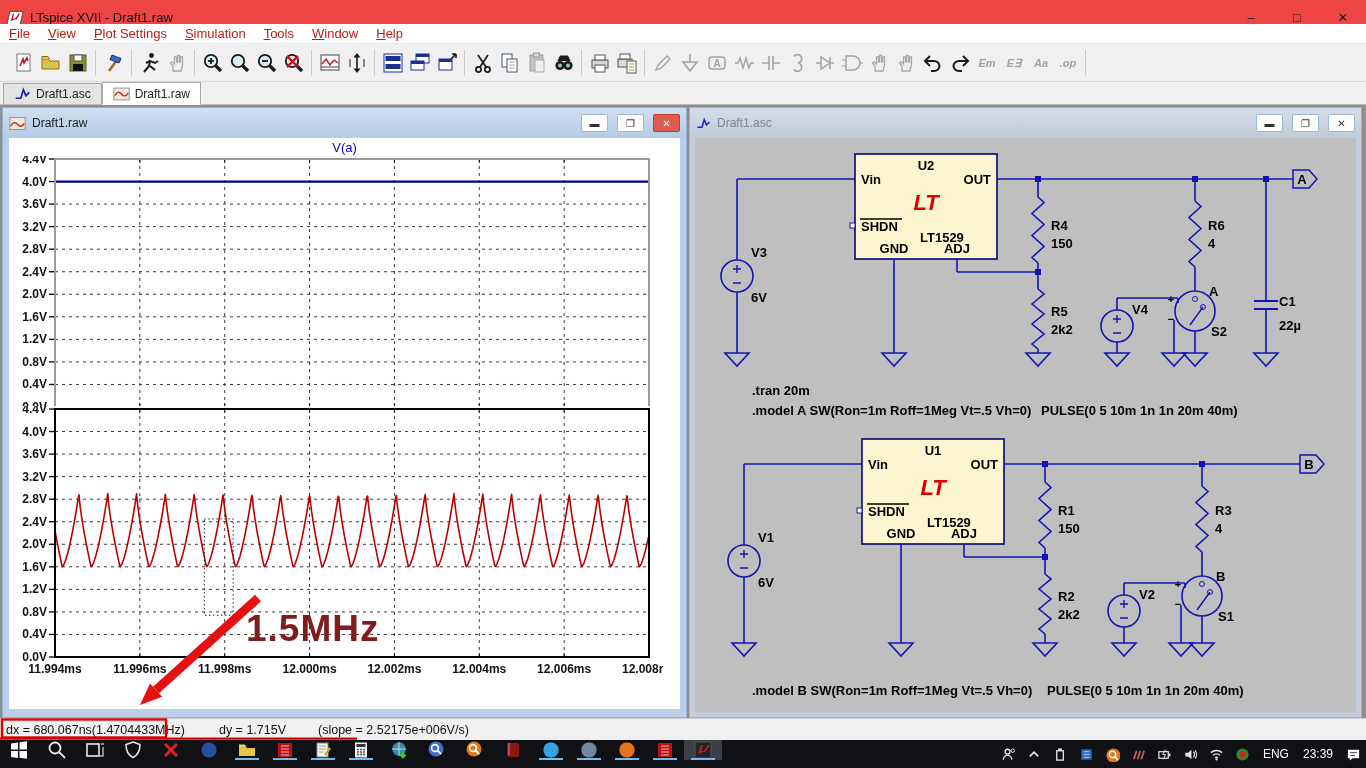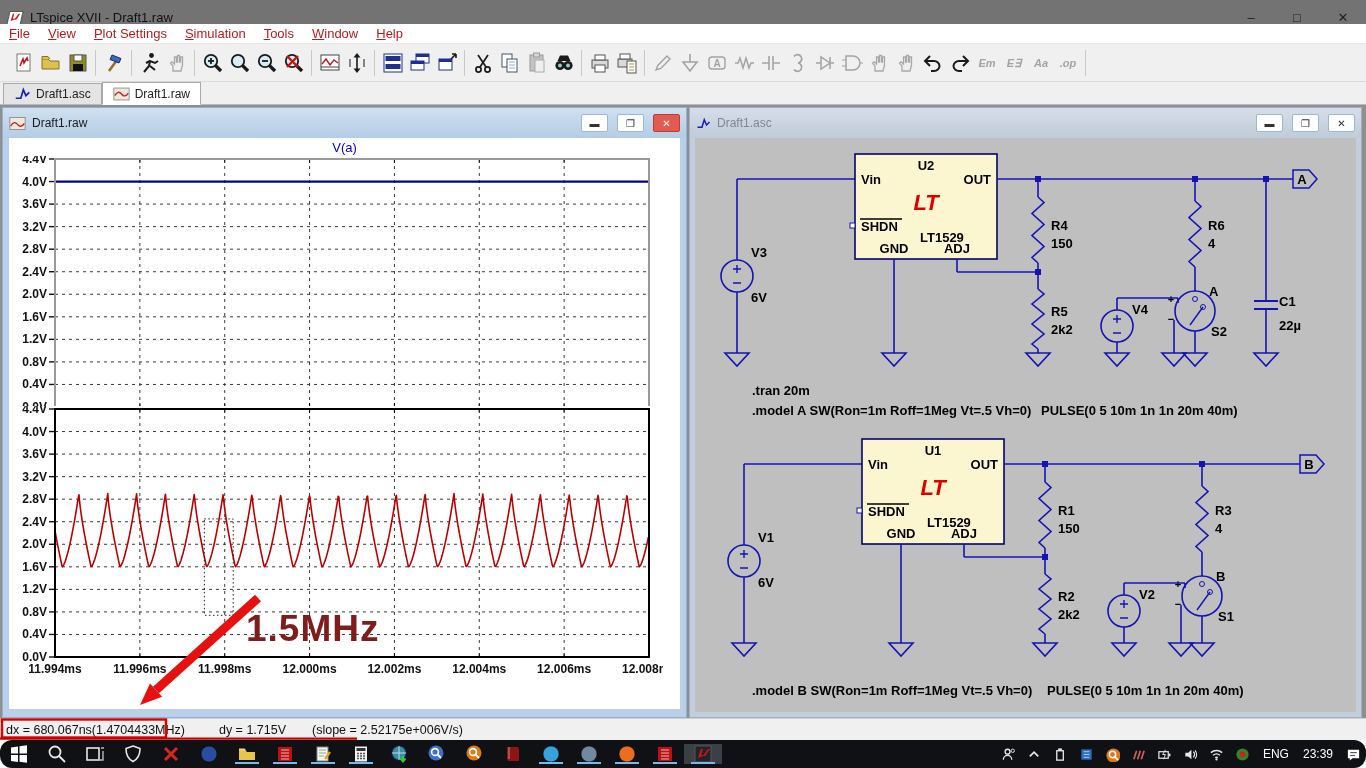--- a/index.html
+++ b/index.html
@@ -1,20 +1,20 @@
 <!DOCTYPE html>
 <html><head>
 <meta charset="utf-8">
 <style>
   * { margin:0; padding:0; box-sizing:border-box; }
   html,body { width:1366px; height:768px; overflow:hidden;
     font-family:"Liberation Sans", sans-serif; background:#fff; }
 
   
-  #titlebar { position:absolute; left:0; top:0; width:1366px; height:36px; background:#737373;
+  #titlebar { position:absolute; left:0; top:0; width:1366px; height:36px; background:#ef4444;
     display:flex; align-items:center; font-size:13px; color:#111; border-bottom:1px solid #f0f0f0;}
   #titlebar .appicon { width:18px; height:16px; margin:0 6px 0 6px; }
   #titlebar .caption { flex:1; }
   .winbtn { width:46px; height:23px; display:flex; align-items:center; justify-content:center;
     font-size:13px; color:#222; }
   #menubar { position:absolute; left:0; top:24px; width:1366px; height:20px; background:#fff;
     display:flex; align-items:center; font-size:13px; color:#b91c1c; border-bottom:1px solid #e8e8e8;}
   .menu-item { padding:1px 9px; }
   .menu-item u { text-decoration:underline; }
   #toolbar { position:absolute; left:0; top:44px; width:1366px; height:38px; background:#f0f0f0;
@@ -53,21 +53,21 @@
   #schcontent { position:absolute; left:5px; top:30px; right:5px; bottom:5px; background:#bfbfbf; overflow:hidden;}
 
   
   #statusbar { position:absolute; left:0; top:718px; width:1366px; height:22px; background:#f0f0f0;
     display:flex; align-items:center; font-size:12.5px; color:#111; border-top:1px solid #d0d0d0;}
   #statusbar .seg { padding:0 6px; }
   #seg-dx { min-width:164px; }
 
   
   #taskbar { position:absolute; left:0; top:740px; width:1366px; height:28px; background:#101114;
-    display:flex; align-items:center;border-radius:12px; }
+    display:flex; align-items:flex-start; }
   .tkbtn { width:38px; display:flex; align-items:center; justify-content:center; position:relative; }
   .tkbtn svg { width:20px; height:20px; }
   .tkbtn .runline { position:absolute; bottom:0; left:7px; right:7px; height:2px; background:#76b9ed; }
   .tkbtn.activeapp { background:#3b3f46; }
   .tray { margin-left:auto; display:flex; align-items:center; }
   .trayitem { width:26px; display:flex; align-items:center; justify-content:center; height:28px; }
   .trayitem svg { width:15px; height:15px; }
   .traytext { color:#fff; font-size:12px; padding:0 7px; }
 
   
@@ -667,21 +667,21 @@
           <text x="57" y="557" text-anchor="start" font-size="13" font-weight="600" fill="#000">.model B SW(Ron=1m Roff=1Meg Vt=.5 Vh=0)</text>
           <text x="352" y="557" text-anchor="start" font-size="13" font-weight="600" fill="#000">PULSE(0 5 10m 1n 1n 20m 40m)</text>
         </svg>
     </div>
   </div>
 </div>
 
 <div id="statusbar">
   <span class="seg" id="seg-dx">dx = 680.067ns(1.4704433MHz)</span>
   <span class="seg" style="margin-left:22px">dy = 1.715V</span>
-  <span class="seg" style="margin-left:14px">(slope = 2.52175e+006V/s)</span>
+  <span class="seg" style="margin-left:20px">(slope = 2.52175e+006V/s)</span>
 </div>
 
 <div id="taskbar">
     <div class="tkbtn">
       <svg viewBox="0 0 20 20">
         <path d="M2,3.5 L9,2.5 V9.5 H2 Z M10.5,2.3 L18,1.3 V9.5 H10.5 Z M2,11 H9 V18 L2,17 Z M10.5,11 H18 V18.7 L10.5,17.7 Z" fill="#fff"></path>
       </svg>
     </div>
     <div class="tkbtn">
       <svg viewBox="0 0 20 20">

